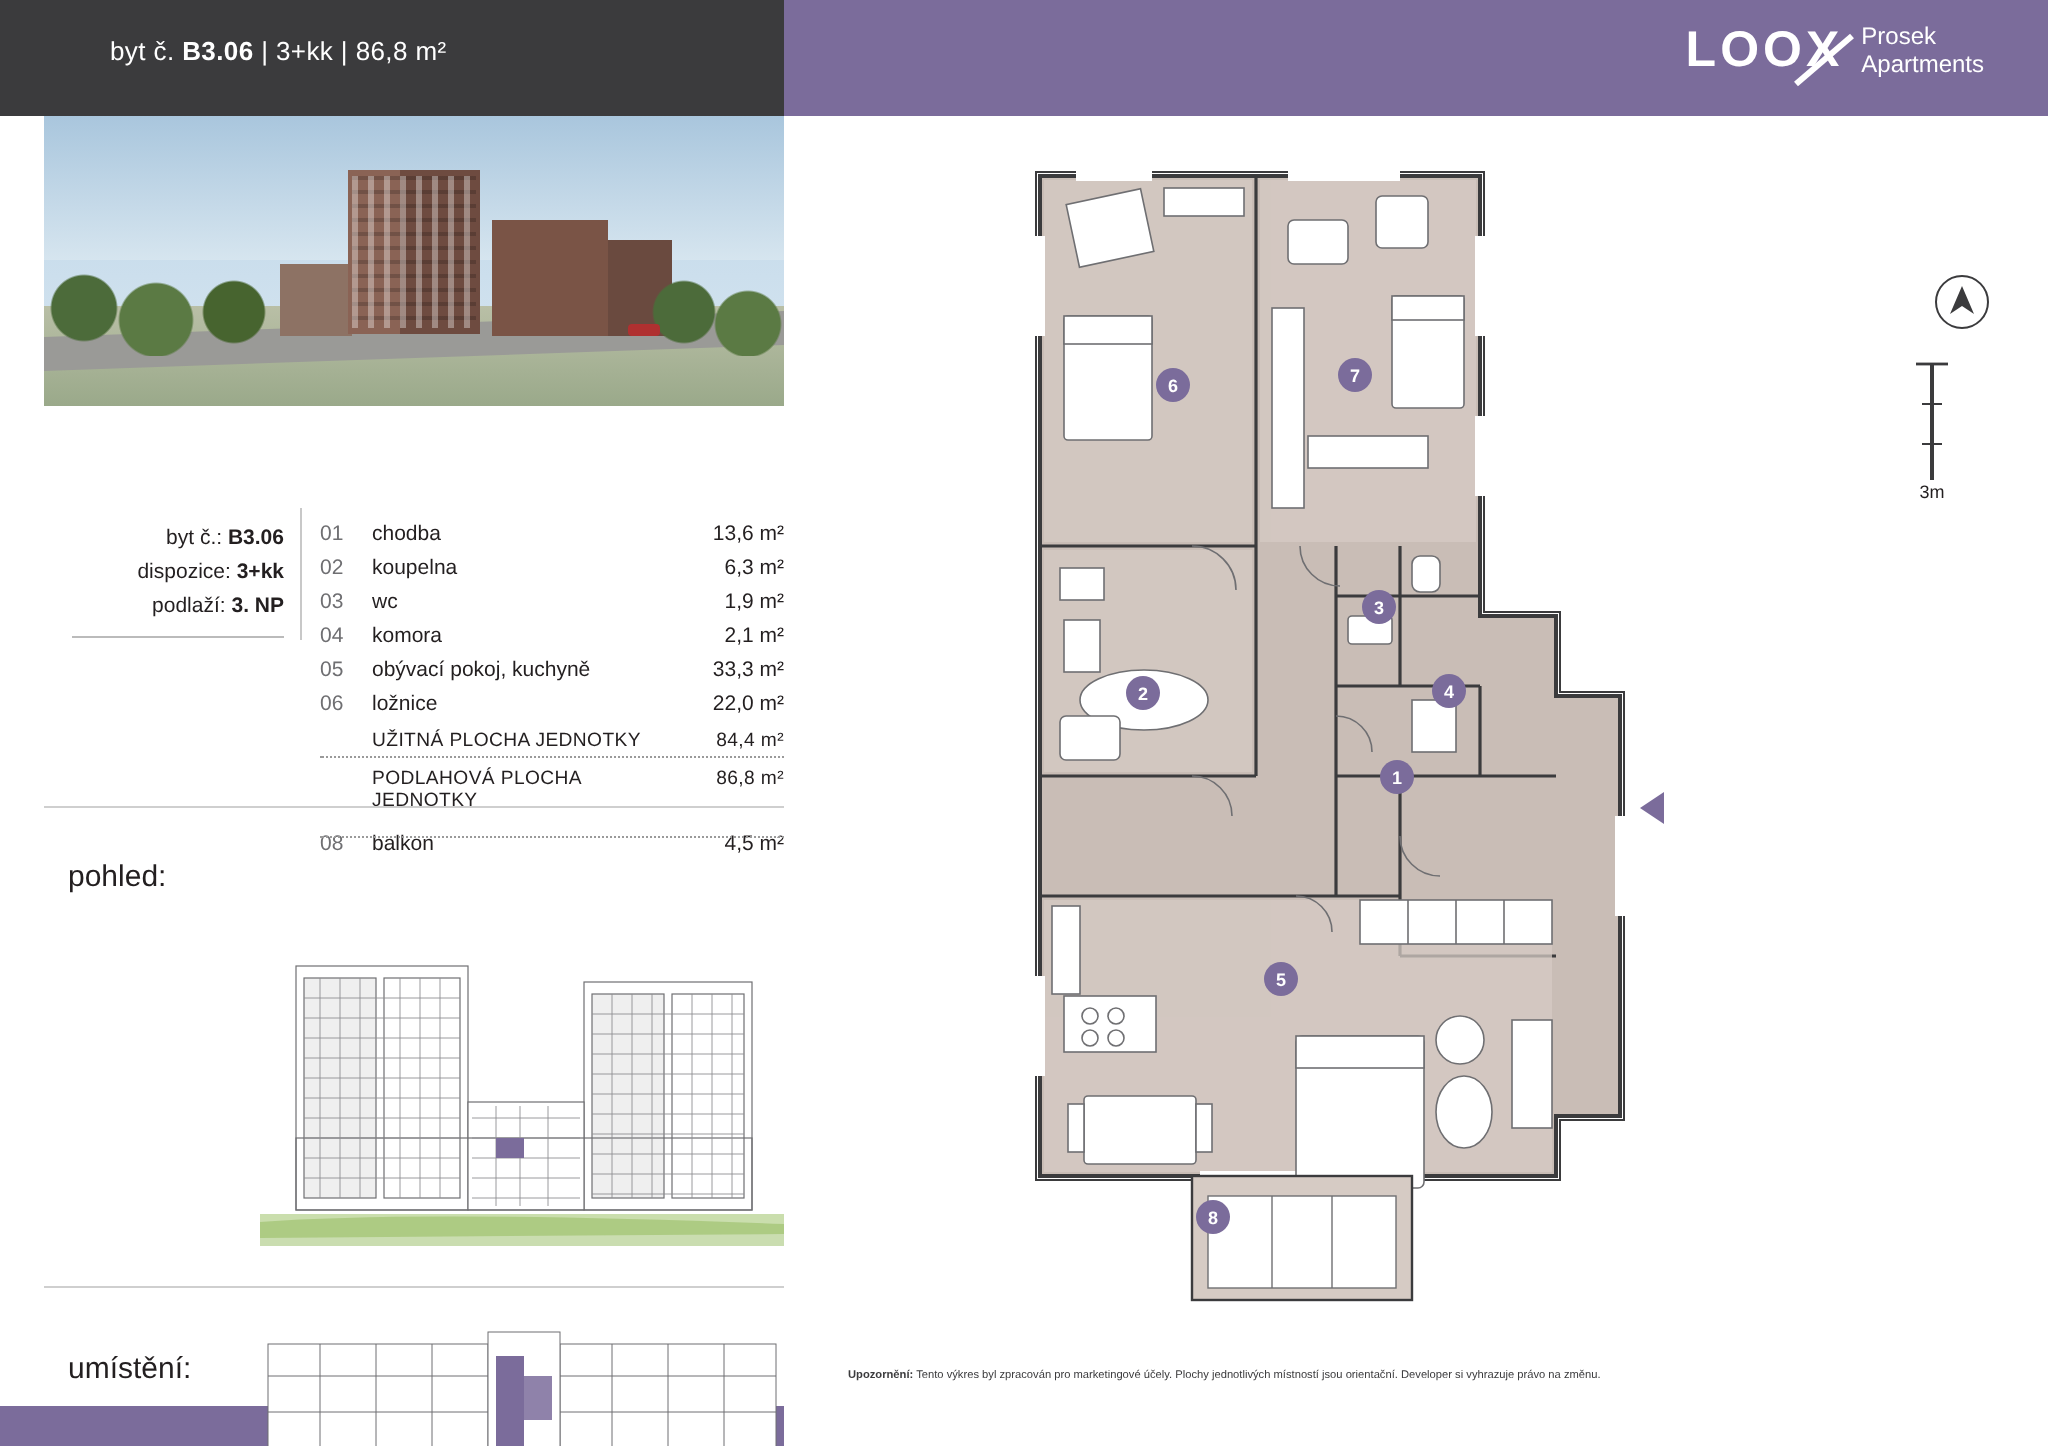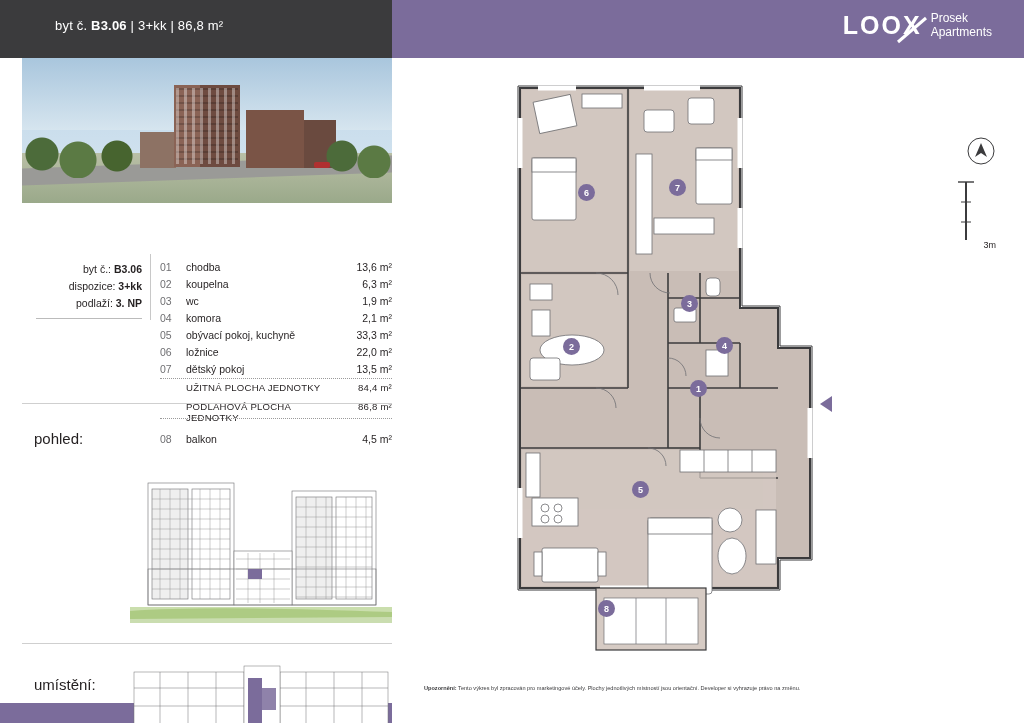--- a/index.html
+++ b/index.html
@@ -140,21 +140,21 @@
   
   .plan { position:absolute; left:400px; top:58px; width:624px; height:645px; }
 
   .note {
     position:absolute; left:424px; top:684px; width:480px;
     font-size:5.6px; line-height:8px; color:#3b3b3d;
   }
   .note b { font-weight:bold; }
 
   .scalebar { position:absolute; right:28px; top:130px; width:60px; text-align:center; }
-  .scale-label { font-size:9px; color:#231f20; margin-top:4px; text-align:right; }
+  .scale-label { font-size:9px; color:#231f20; margin-top:4px; text-align:center; }
 
   .num-badge {
     position:absolute; width:17px; height:17px; border-radius:50%;
     background:#7b6c9b; color:#fff; font-size:9px; font-weight:bold;
     display:flex; align-items:center; justify-content:center;
   }
 </style>
 </head>
 <body>
 
@@ -244,25 +244,20 @@
       </tr>
       <tr>
         <td class="num">05</td>
         <td class="nm">obývací pokoj, kuchyně</td>
         <td class="ar">33,3 m²</td>
       </tr>
       <tr>
         <td class="num">06</td>
         <td class="nm">ložnice</td>
         <td class="ar">22,0 m²</td>
-      </tr>
-      <tr>
-        <td class="num">07</td>
-        <td class="nm">dětský pokoj</td>
-        <td class="ar">13,5 m²</td>
       </tr>
       <tr class="total">
         <td class="num"></td>
         <td class="nm">UŽITNÁ PLOCHA JEDNOTKY</td>
         <td class="ar">84,4 m²</td>
       </tr>
       <tr class="total">
         <td class="num"></td>
         <td class="nm">PODLAHOVÁ PLOCHA JEDNOTKY</td>
         <td class="ar">86,8 m²</td>

